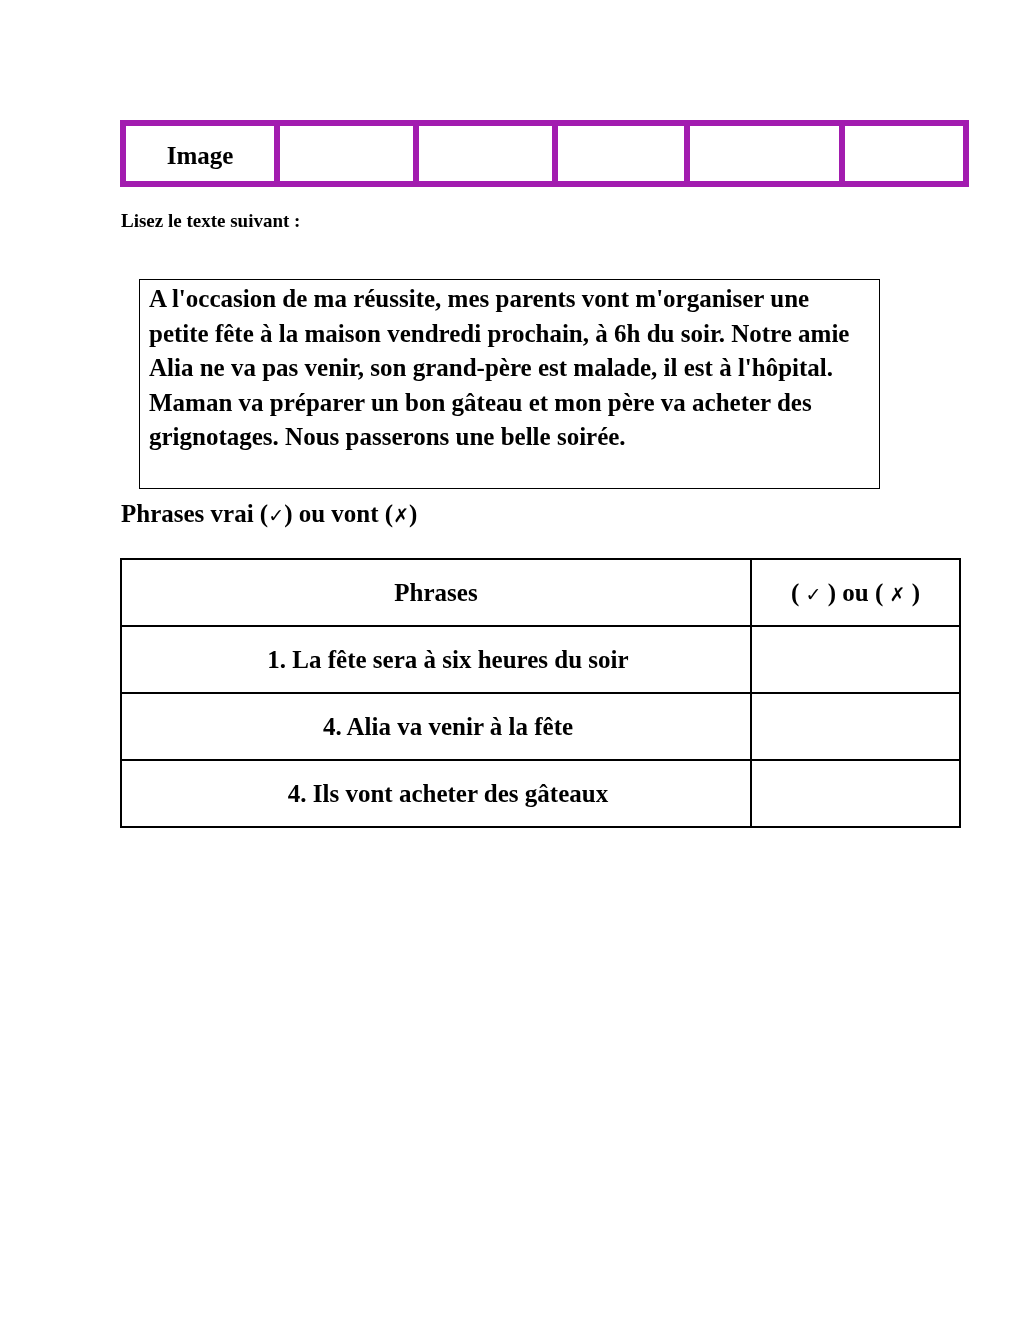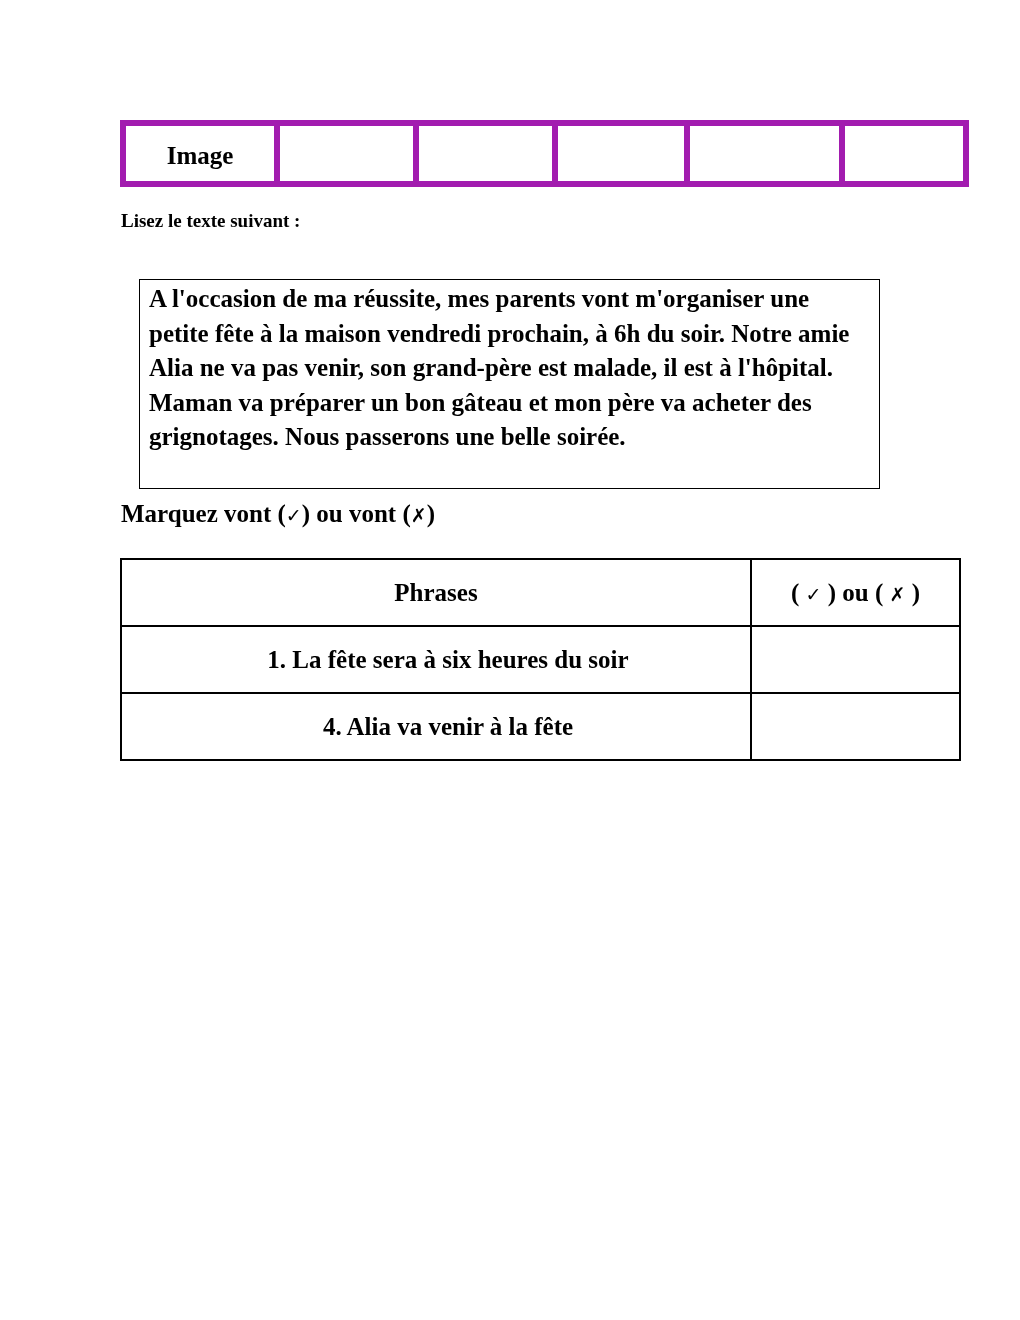--- a/index.html
+++ b/index.html
@@ -44,33 +44,37 @@
     <td class="c5"></td>
   </tr>
 </tbody>
   </table>
 
 <div id="instr1" class="abs">Lisez le texte suivant :</div>
 
 <div id="passage" class="abs">A l'occasion de ma réussite, mes parents vont m'organiser une petite fête à la maison vendredi prochain, à 6h du soir. Notre amie Alia ne va pas venir, son grand-père est malade, il est à l'hôpital. Maman va préparer un bon gâteau et mon père va acheter des grignotages. Nous passerons une belle soirée.</div>
 
 <div id="instr2" class="abs">
-  <span>Marquez vont (</span><span class="sym">✓</span><span>) ou vont (</span><span class="sym">✗</span><span>)</span>
+  <span>Phrases vrai (</span><span class="sym">✓</span><span>) ou vont (</span><span class="sym">✗</span><span>)</span>
 </div>
 
 <table id="tf-table" class="abs">
   <tbody>
       <tr>
     <th class="col-phrases">Phrases</th>
     <th>
       <span>( </span><span class="sym">✓</span><span> ) ou ( </span><span class="sym">✗</span><span> )</span>
     </th>
   </tr>
   <tr>
     <td class="phrase">1. La fête sera à six heures du soir</td>
     <td></td>
   </tr>
   <tr>
     <td class="phrase">4. Alia va venir à la fête</td>
     <td></td>
   </tr>
+  <tr>
+    <td class="phrase">4. Ils vont acheter des gâteaux</td>
+    <td></td>
+  </tr>
 </tbody>
   </table>
 
 </body></html>

